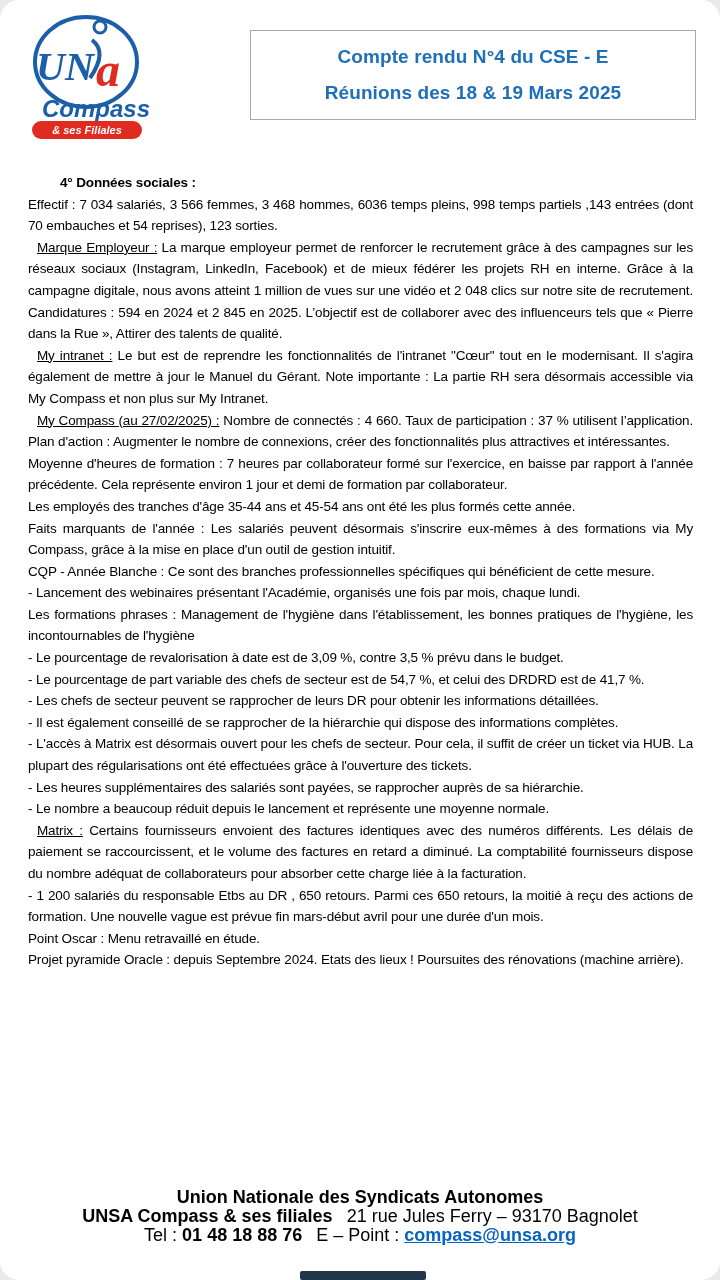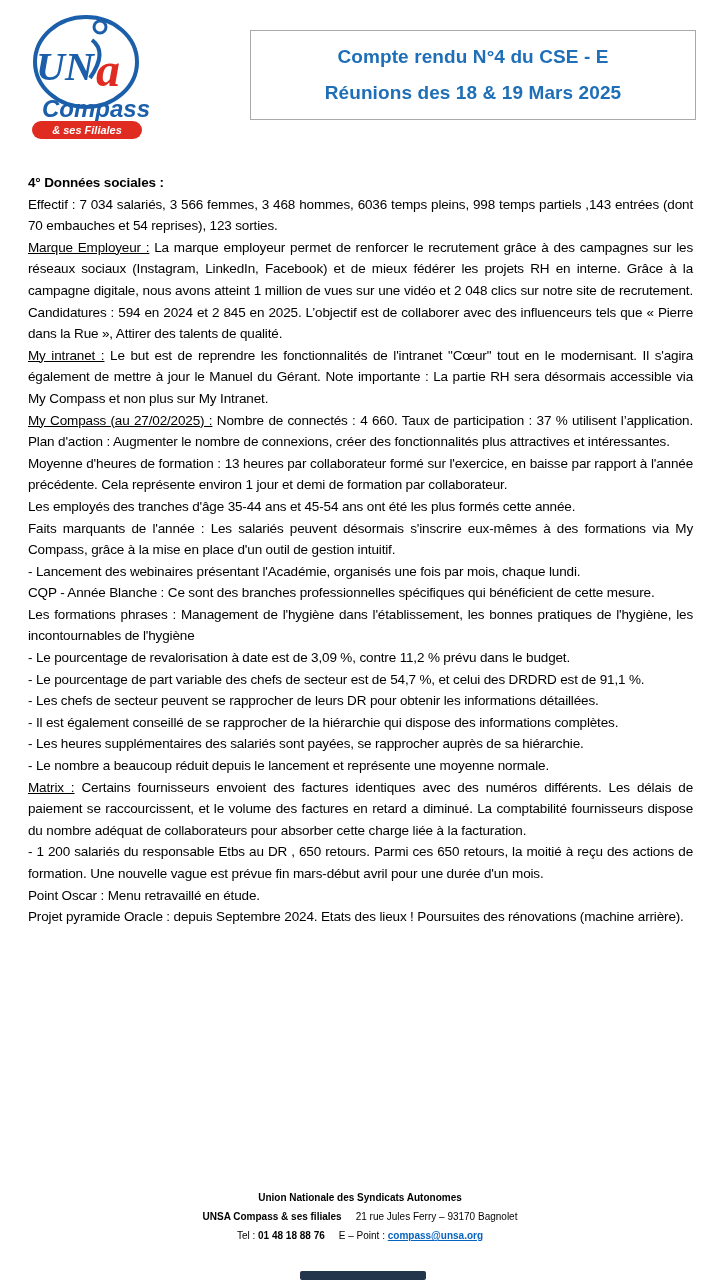--- a/index.html
+++ b/index.html
@@ -1,45 +1,45 @@
 <!DOCTYPE html>
 <html><head>
 <meta charset="utf-8">
 <style>
   * { margin:0; padding:0; box-sizing:border-box; }
   html,body { background:#e9e9e9; }
   body { font-family:"Liberation Sans", sans-serif; }
   .page {
     position:relative; width:720px; height:1280px;
-    background:#ffffff; overflow:hidden; margin:0 auto;
+    background:#ffffff; overflow:hidden; margin:0 auto;border-radius:19px;
   }
 
   
   .logo-wrap { position:absolute; left:26px; top:14px; width:124px; height:130px; }
   .title-box {
     position:absolute; left:250px; top:30px; width:446px; height:90px;
     border:1px solid #a9a9a9;
     display:flex; flex-direction:column; justify-content:space-evenly; align-items:center;
   }
   .title-line { color:#1e6fb8; font-weight:bold; font-size:19px; letter-spacing:0.1px; }
 
   
   .doc-body {
     position:absolute; left:28px; top:172px; width:665px;
     font-size:13.5px; line-height:21.6px; color:#000;
     text-align:justify; letter-spacing:-0.15px;
   }
   .doc-body p { margin:0; }
-  .doc-body p.h { font-weight:bold; }
-  .u { text-decoration:underline; }
+  .doc-body p.h { font-weight:bold;margin-left:32px; }
+  .u { text-decoration:underline;margin-left:9px; }
 
   
   .footer {
     position:absolute; left:0; top:1188px; width:720px;
-    text-align:center; font-size:10px; line-height:19px; color:#000;
+    text-align:center; font-size:18px; line-height:19px; color:#000;
   }
   .b { font-weight:bold; }
   .footer a { color:#0563c1; font-weight:bold; text-decoration:underline;text-align:center; }
   .sp { display:inline-block; width:14px; }
 
   .bottom-bar {
     position:absolute; left:300px; top:1271px; width:126px; height:9px;
     background:#22354a; border-radius:2px;
   }
 </style>
@@ -65,30 +65,31 @@
     <div class="title-line">Compte rendu N°4 du CSE - E</div>
     <div class="title-line">Réunions des 18 &amp; 19 Mars 2025</div>
   </div>
 
   <div class="doc-body">
     <p class="h">4° Données sociales :</p>
     <p>Effectif : 7 034 salariés, 3 566 femmes, 3 468 hommes, 6036 temps pleins, 998 temps partiels ,143 entrées (dont 70 embauches et 54 reprises), 123 sorties.</p>
     <p><span class="u">Marque Employeur :</span><span> La marque employeur permet de renforcer le recrutement grâce à des campagnes sur les réseaux sociaux (Instagram, LinkedIn, Facebook) et de mieux fédérer les projets RH en interne. Grâce à la campagne digitale, nous avons atteint 1 million de vues sur une vidéo et 2 048 clics sur notre site de recrutement. Candidatures : 594 en 2024 et 2 845 en 2025. L’objectif est de collaborer avec des influenceurs tels que « Pierre dans la Rue », Attirer des talents de qualité.</span></p>
     <p><span class="u">My intranet :</span><span> Le but est de reprendre les fonctionnalités de l'intranet "Cœur" tout en le modernisant. Il s'agira également de mettre à jour le Manuel du Gérant. Note importante : La partie RH sera désormais accessible via My Compass et non plus sur My Intranet.</span></p>
     <p><span class="u">My Compass (au 27/02/2025) :</span><span> Nombre de connectés : 4 660. Taux de participation : 37 % utilisent l’application. Plan d'action : Augmenter le nombre de connexions, créer des fonctionnalités plus attractives et intéressantes.</span></p>
-    <p>Moyenne d'heures de formation : 13 heures par collaborateur formé sur l'exercice, en baisse par rapport à l'année précédente. Cela représente environ 1 jour et demi de formation par collaborateur.</p>
+    <p>Moyenne d'heures de formation : 7 heures par collaborateur formé sur l'exercice, en baisse par rapport à l'année précédente. Cela représente environ 1 jour et demi de formation par collaborateur.</p>
     <p>Les employés des tranches d'âge 35-44 ans et 45-54 ans ont été les plus formés cette année.</p>
     <p>Faits marquants de l'année : Les salariés peuvent désormais s'inscrire eux-mêmes à des formations via My Compass, grâce à la mise en place d'un outil de gestion intuitif.</p>
+    <p>CQP - Année Blanche : Ce sont des branches professionnelles spécifiques qui bénéficient de cette mesure.</p>
     <p>- Lancement des webinaires présentant l'Académie, organisés une fois par mois, chaque lundi.</p>
-    <p>CQP - Année Blanche : Ce sont des branches professionnelles spécifiques qui bénéficient de cette mesure.</p>
     <p>Les formations phrases : Management de l'hygiène dans l'établissement, les bonnes pratiques de l'hygiène, les incontournables de l'hygiène</p>
-    <p>- Le pourcentage de revalorisation à date est de 3,09 %, contre 11,2 % prévu dans le budget.</p>
-    <p>- Le pourcentage de part variable des chefs de secteur est de 54,7 %, et celui des DRDRD est de 91,1 %.</p>
+    <p>- Le pourcentage de revalorisation à date est de 3,09 %, contre 3,5 % prévu dans le budget.</p>
+    <p>- Le pourcentage de part variable des chefs de secteur est de 54,7 %, et celui des DRDRD est de 41,7 %.</p>
     <p>- Les chefs de secteur peuvent se rapprocher de leurs DR pour obtenir les informations détaillées.</p>
     <p>- Il est également conseillé de se rapprocher de la hiérarchie qui dispose des informations complètes.</p>
+    <p>- L'accès à Matrix est désormais ouvert pour les chefs de secteur. Pour cela, il suffit de créer un ticket via HUB. La plupart des régularisations ont été effectuées grâce à l'ouverture des tickets.</p>
     <p>- Les heures supplémentaires des salariés sont payées, se rapprocher auprès de sa hiérarchie.</p>
     <p>- Le nombre a beaucoup réduit depuis le lancement et représente une moyenne normale.</p>
     <p><span class="u">Matrix :</span><span> Certains fournisseurs envoient des factures identiques avec des numéros différents. Les délais de paiement se raccourcissent, et le volume des factures en retard a diminué. La comptabilité fournisseurs dispose du nombre adéquat de collaborateurs pour absorber cette charge liée à la facturation.</span></p>
     <p>- 1 200 salariés du responsable Etbs au DR , 650 retours. Parmi ces 650 retours, la moitié à reçu des actions de formation. Une nouvelle vague est prévue fin mars-début avril pour une durée d'un mois.</p>
     <p>Point Oscar : Menu retravaillé en étude.</p>
     <p>Projet pyramide Oracle : depuis Septembre 2024. Etats des lieux ! Poursuites des rénovations (machine arrière).</p>
   </div>
 
   <div class="footer">
     <div class="b">Union Nationale des Syndicats Autonomes</div>

